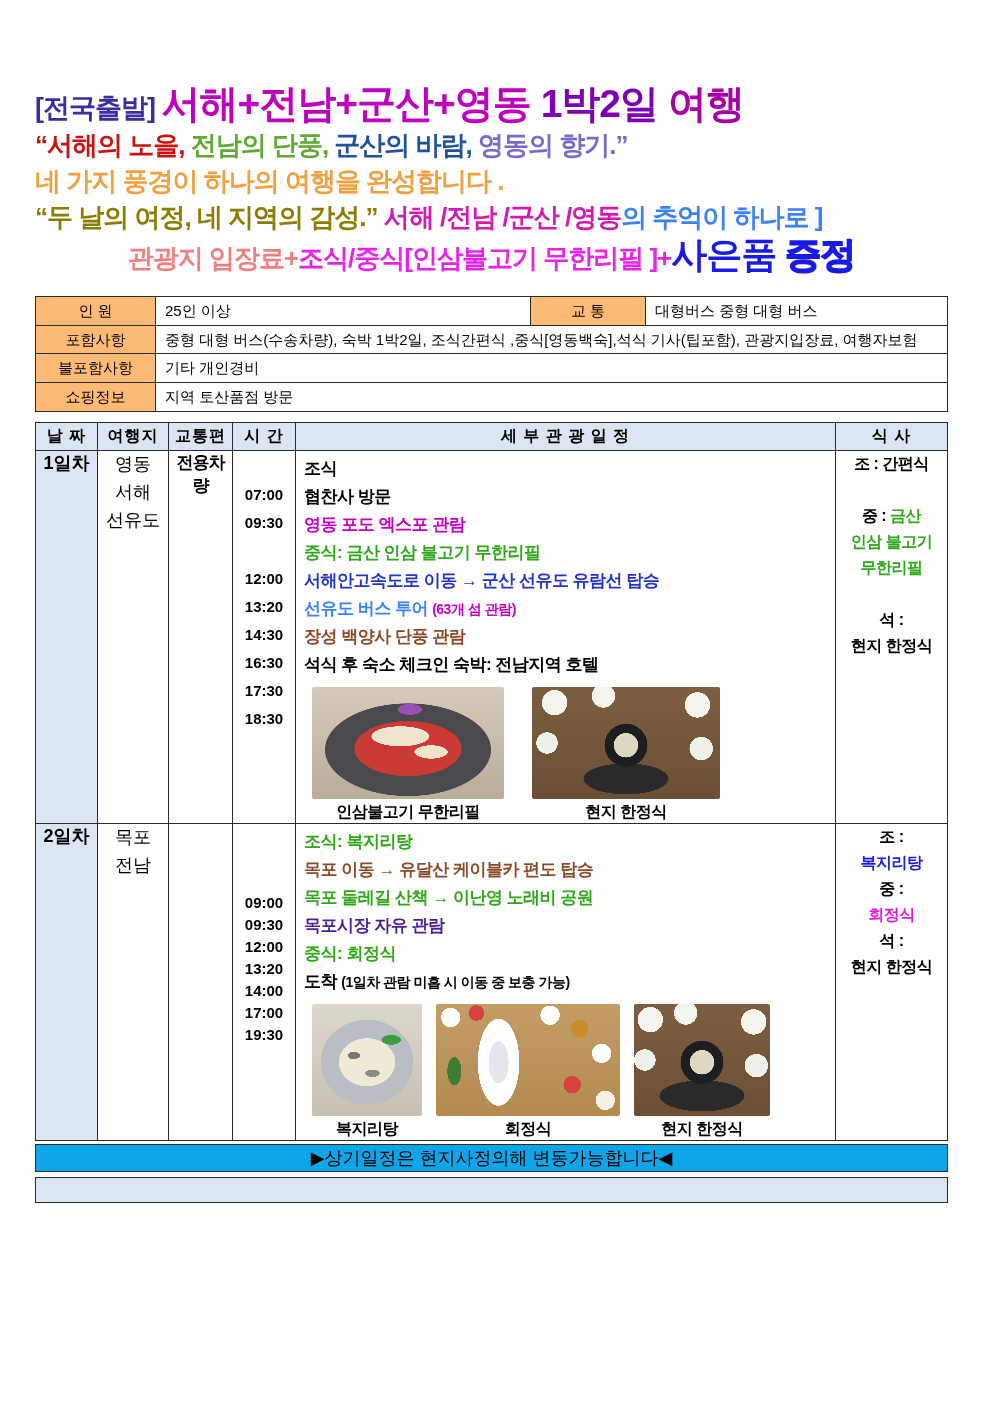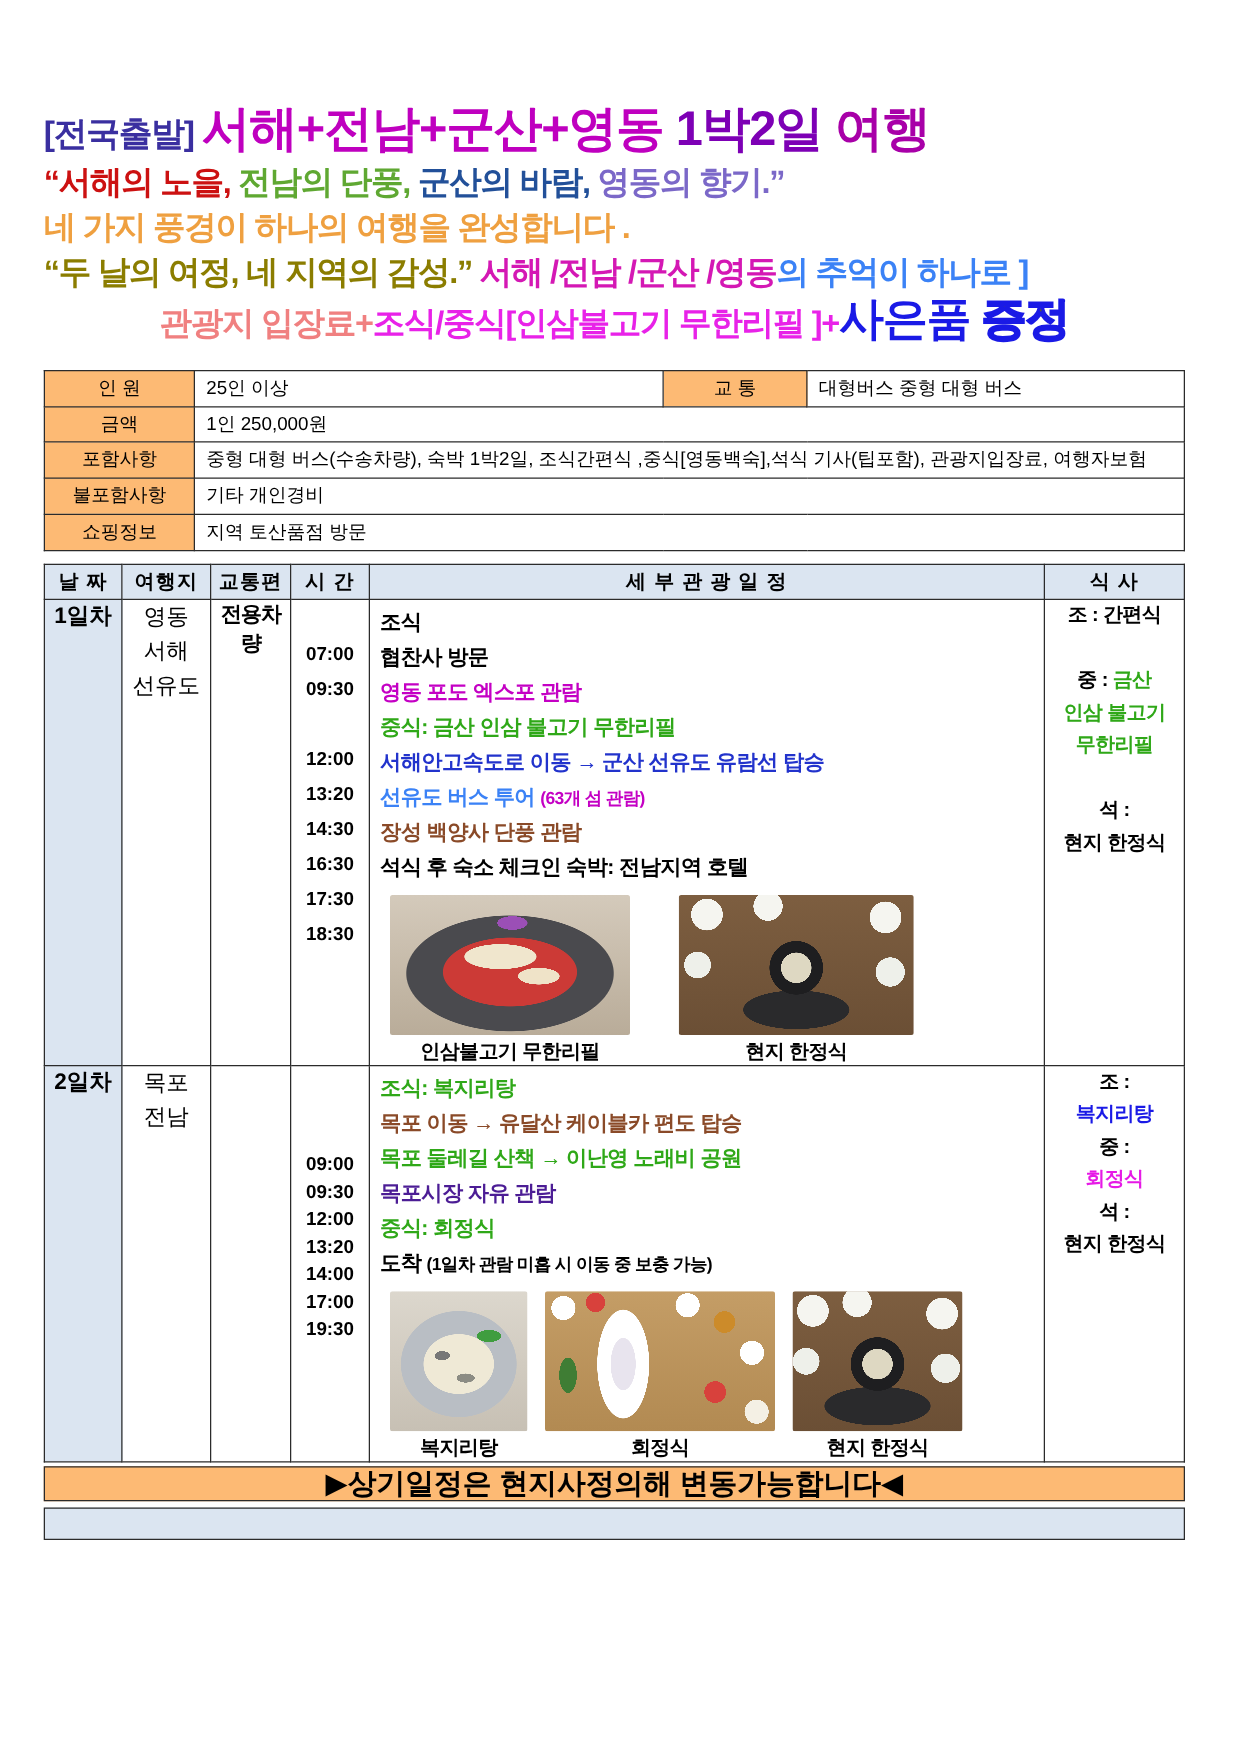--- a/index.html
+++ b/index.html
@@ -79,22 +79,22 @@
       radial-gradient(circle 10px at 62% 10%, #fff 0 96%, rgba(0,0,0,0) 97%),
       radial-gradient(circle 9px at 78% 22%, #cc8b2a 0 96%, rgba(0,0,0,0) 97%),
       radial-gradient(circle 10px at 90% 44%, #fff 0 96%, rgba(0,0,0,0) 97%),
       radial-gradient(circle 9px at 74% 72%, #d8413c 0 96%, rgba(0,0,0,0) 97%),
       radial-gradient(circle 10px at 92% 86%, #f4f0e4 0 96%, rgba(0,0,0,0) 97%),
       radial-gradient(ellipse 10px 20px at 10% 60%, #3f7d34 0 70%, rgba(0,0,0,0) 71%),
       radial-gradient(ellipse 22px 46px at 34% 52%, #e8e4ee 0 45%, #fff 46% 94%, rgba(0,0,0,0) 95%),
       linear-gradient(#c49d66, #b28a52); }
 
   
-  .notice { margin-top:3px; height:28px; background:#fdba74; border:1.6px solid #2b2b2b;
-    display:flex; align-items:center; justify-content:center; font-size:23px; font-weight:700; }
+  .notice { margin-top:3px; height:28px; background:#0ea5e9; border:1.6px solid #2b2b2b;
+    display:flex; align-items:center; justify-content:center; font-size:18px; font-weight:400; }
   .notice-empty { margin-top:5px; height:26px; background:#dbe5f1; border:1.6px solid #2b2b2b; }
 </style>
 </head>
 <body>
 
 <div class="page">
   <div class="content">
 
     <div class="h-line1"><span style="color: rgb(58, 47, 160); font-size: 27px;">[전국출발] </span><span style="color: rgb(191, 0, 191);">서해+전남+군산+영동 </span><span style="color: rgb(125, 0, 181);">1박2일 </span><span style="color: rgb(168, 0, 168);">여행</span></div>
     <div class="h-line"><span style="color: rgb(204, 17, 17);">“서해의 노을, </span><span style="color: rgb(95, 168, 50);">전남의 단풍, </span><span style="color: rgb(34, 80, 153);">군산의 바람, </span><span style="color: rgb(123, 104, 200);">영동의 향기.”</span></div>
@@ -108,24 +108,20 @@
           <col style="width:375px">
           <col style="width:115px">
           <col>
         </colgroup>
       <tbody>
           <tr>
         <td class="lbl">인  원</td>
         <td>25인 이상</td>
         <td class="lbl">교  통</td>
         <td>대형버스 중형 대형 버스</td>
-      </tr>
-      <tr>
-        <td class="lbl">금액</td>
-        <td colspan="3">1인 250,000원</td>
       </tr>
       <tr>
         <td class="lbl">포함사항</td>
         <td colspan="3">중형 대형 버스(수송차량), 숙박 1박2일, 조식간편식 ,중식[영동백숙],석식 기사(팁포함), 관광지입장료, 여행자보험</td>
       </tr>
       <tr>
         <td class="lbl">불포함사항</td>
         <td colspan="3">기타 개인경비</td>
       </tr>
       <tr>
@@ -180,21 +176,21 @@
           <div class="sched">
                 <div><span>조식</span></div>
                 <div><span>협찬사 방문</span></div>
                 <div><span style="color: rgb(196, 0, 196);">영동 포도 엑스포 관람</span></div>
                 <div><span style="color: rgb(47, 168, 24);">중식: 금산 인삼 불고기 무한리필</span></div>
                 <div><span style="color: rgb(34, 51, 204);">서해안고속도로 이동 → 군산 선유도 유람선 탑승</span></div>
                 <div><span style="color: #3b82f6;">선유도 버스 투어 </span><span style="color: rgb(196, 0, 196); font-size: 14px;">(63개 섬 관람)</span></div>
                 <div><span style="color: rgb(138, 74, 40);">장성 백양사 단풍 관람</span></div>
                 <div><span>석식 후 숙소 체크인 숙박: 전남지역 호텔</span></div>
               </div>
-          <div class="photo-row" style="gap:39px;">
+          <div class="photo-row" style="gap:28px;">
             <div class="photo-box">
               <div class="ph ph-bulgogi"></div>
               <div class="caption">인삼불고기 무한리필</div>
             </div>
             <div class="photo-box">
               <div class="ph ph-hanjeongsik1"></div>
               <div class="caption">현지 한정식</div>
             </div>
           </div>
         </td>

